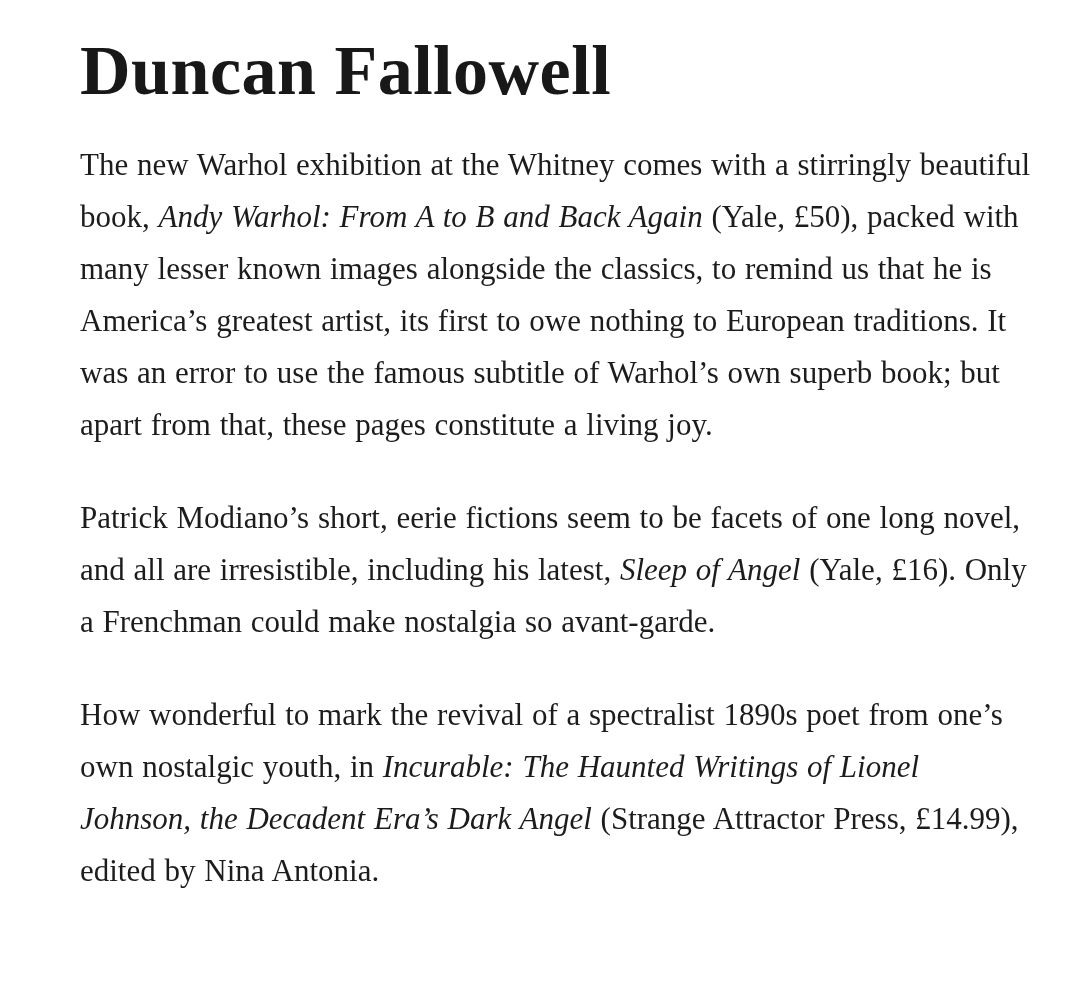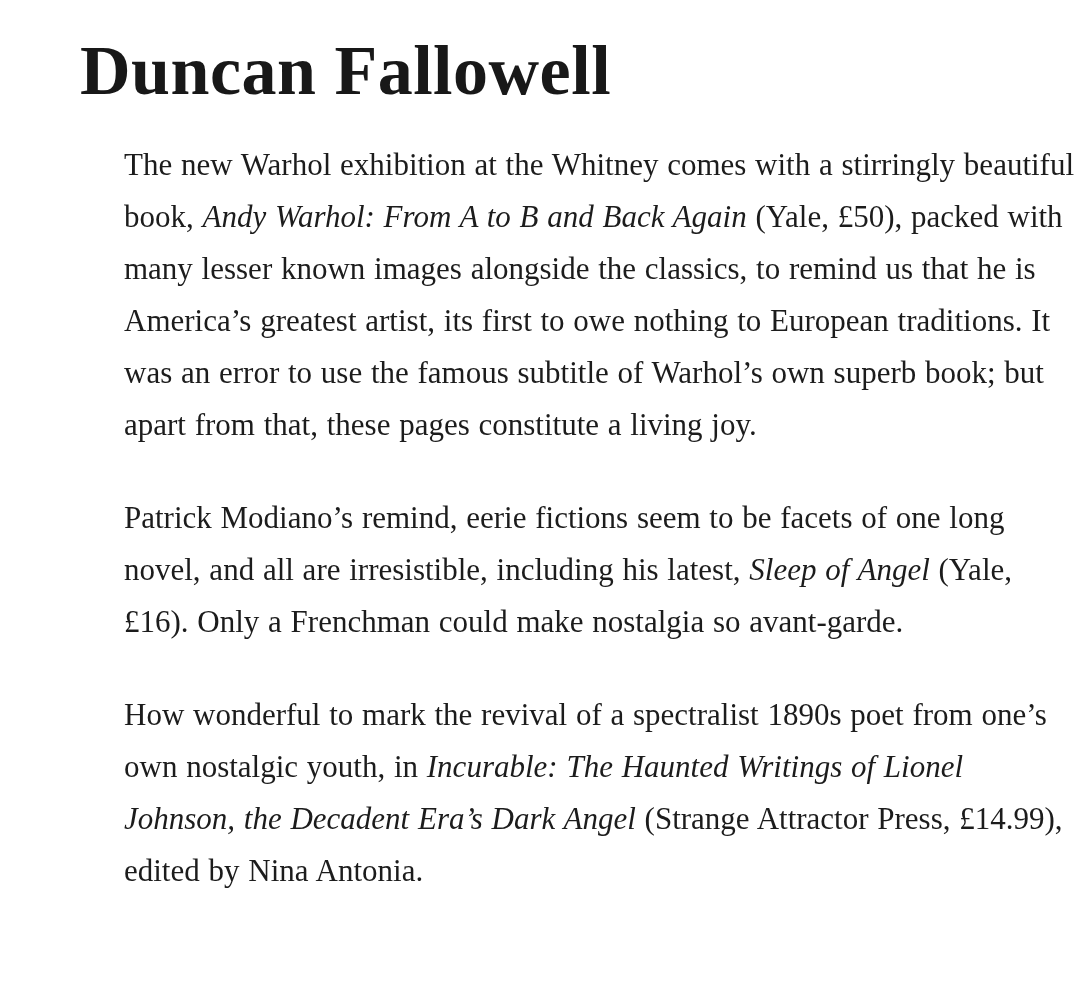--- a/index.html
+++ b/index.html
@@ -23,21 +23,20 @@
     font-family: "Liberation Serif", "DejaVu Serif", serif;
     font-weight: 700;
     font-size: 70px;
     line-height: 1.1;
     letter-spacing: 0.5px;
     color: #181818;
     margin: 0 0 30px 0;
   }
   .article-body {
     width: 952px;
-    margin-left: 44px;
   }
   .article-body p {
     font-size: 31px;
     line-height: 52px;
     margin: 0 0 41px 0;
     word-spacing: 1px;
   }
   .article-body p:last-child {
     margin-bottom: 0;
   }
@@ -47,17 +46,17 @@
 </style>
 </head>
 <body>
 
 <main class="article">
   <h1 class="article-title">Duncan Fallowell</h1>
 
   <div class="article-body">
     <p><span>The new Warhol exhibition at the Whitney comes with a stirringly beautiful book, </span><em class="book-title">Andy Warhol: From A to B and Back Again</em><span> (Yale, £50), packed with many lesser known images alongside the classics, to remind us that he is America’s greatest artist, its first to owe nothing to European traditions. It was an error to use the famous subtitle of Warhol’s own superb book; but apart from that, these pages constitute a living joy.</span></p>
 
-    <p><span>Patrick Modiano’s remind, eerie fictions seem to be facets of one long novel, and all are irresistible, including his latest, </span><em class="book-title">Sleep of Angel</em><span> (Yale, £16). Only a Frenchman could make nostalgia so avant-garde.</span></p>
+    <p><span>Patrick Modiano’s short, eerie fictions seem to be facets of one long novel, and all are irresistible, including his latest, </span><em class="book-title">Sleep of Angel</em><span> (Yale, £16). Only a Frenchman could make nostalgia so avant-garde.</span></p>
 
     <p><span>How wonderful to mark the revival of a spectralist 1890s poet from one’s own nostalgic youth, in </span><em class="book-title">Incurable: The Haunted Writings of Lionel Johnson, the Decadent Era’s Dark Angel</em><span> (Strange Attractor Press, £14.99), edited by Nina Antonia.</span></p>
   </div>
 </main>
 
 </body></html>

